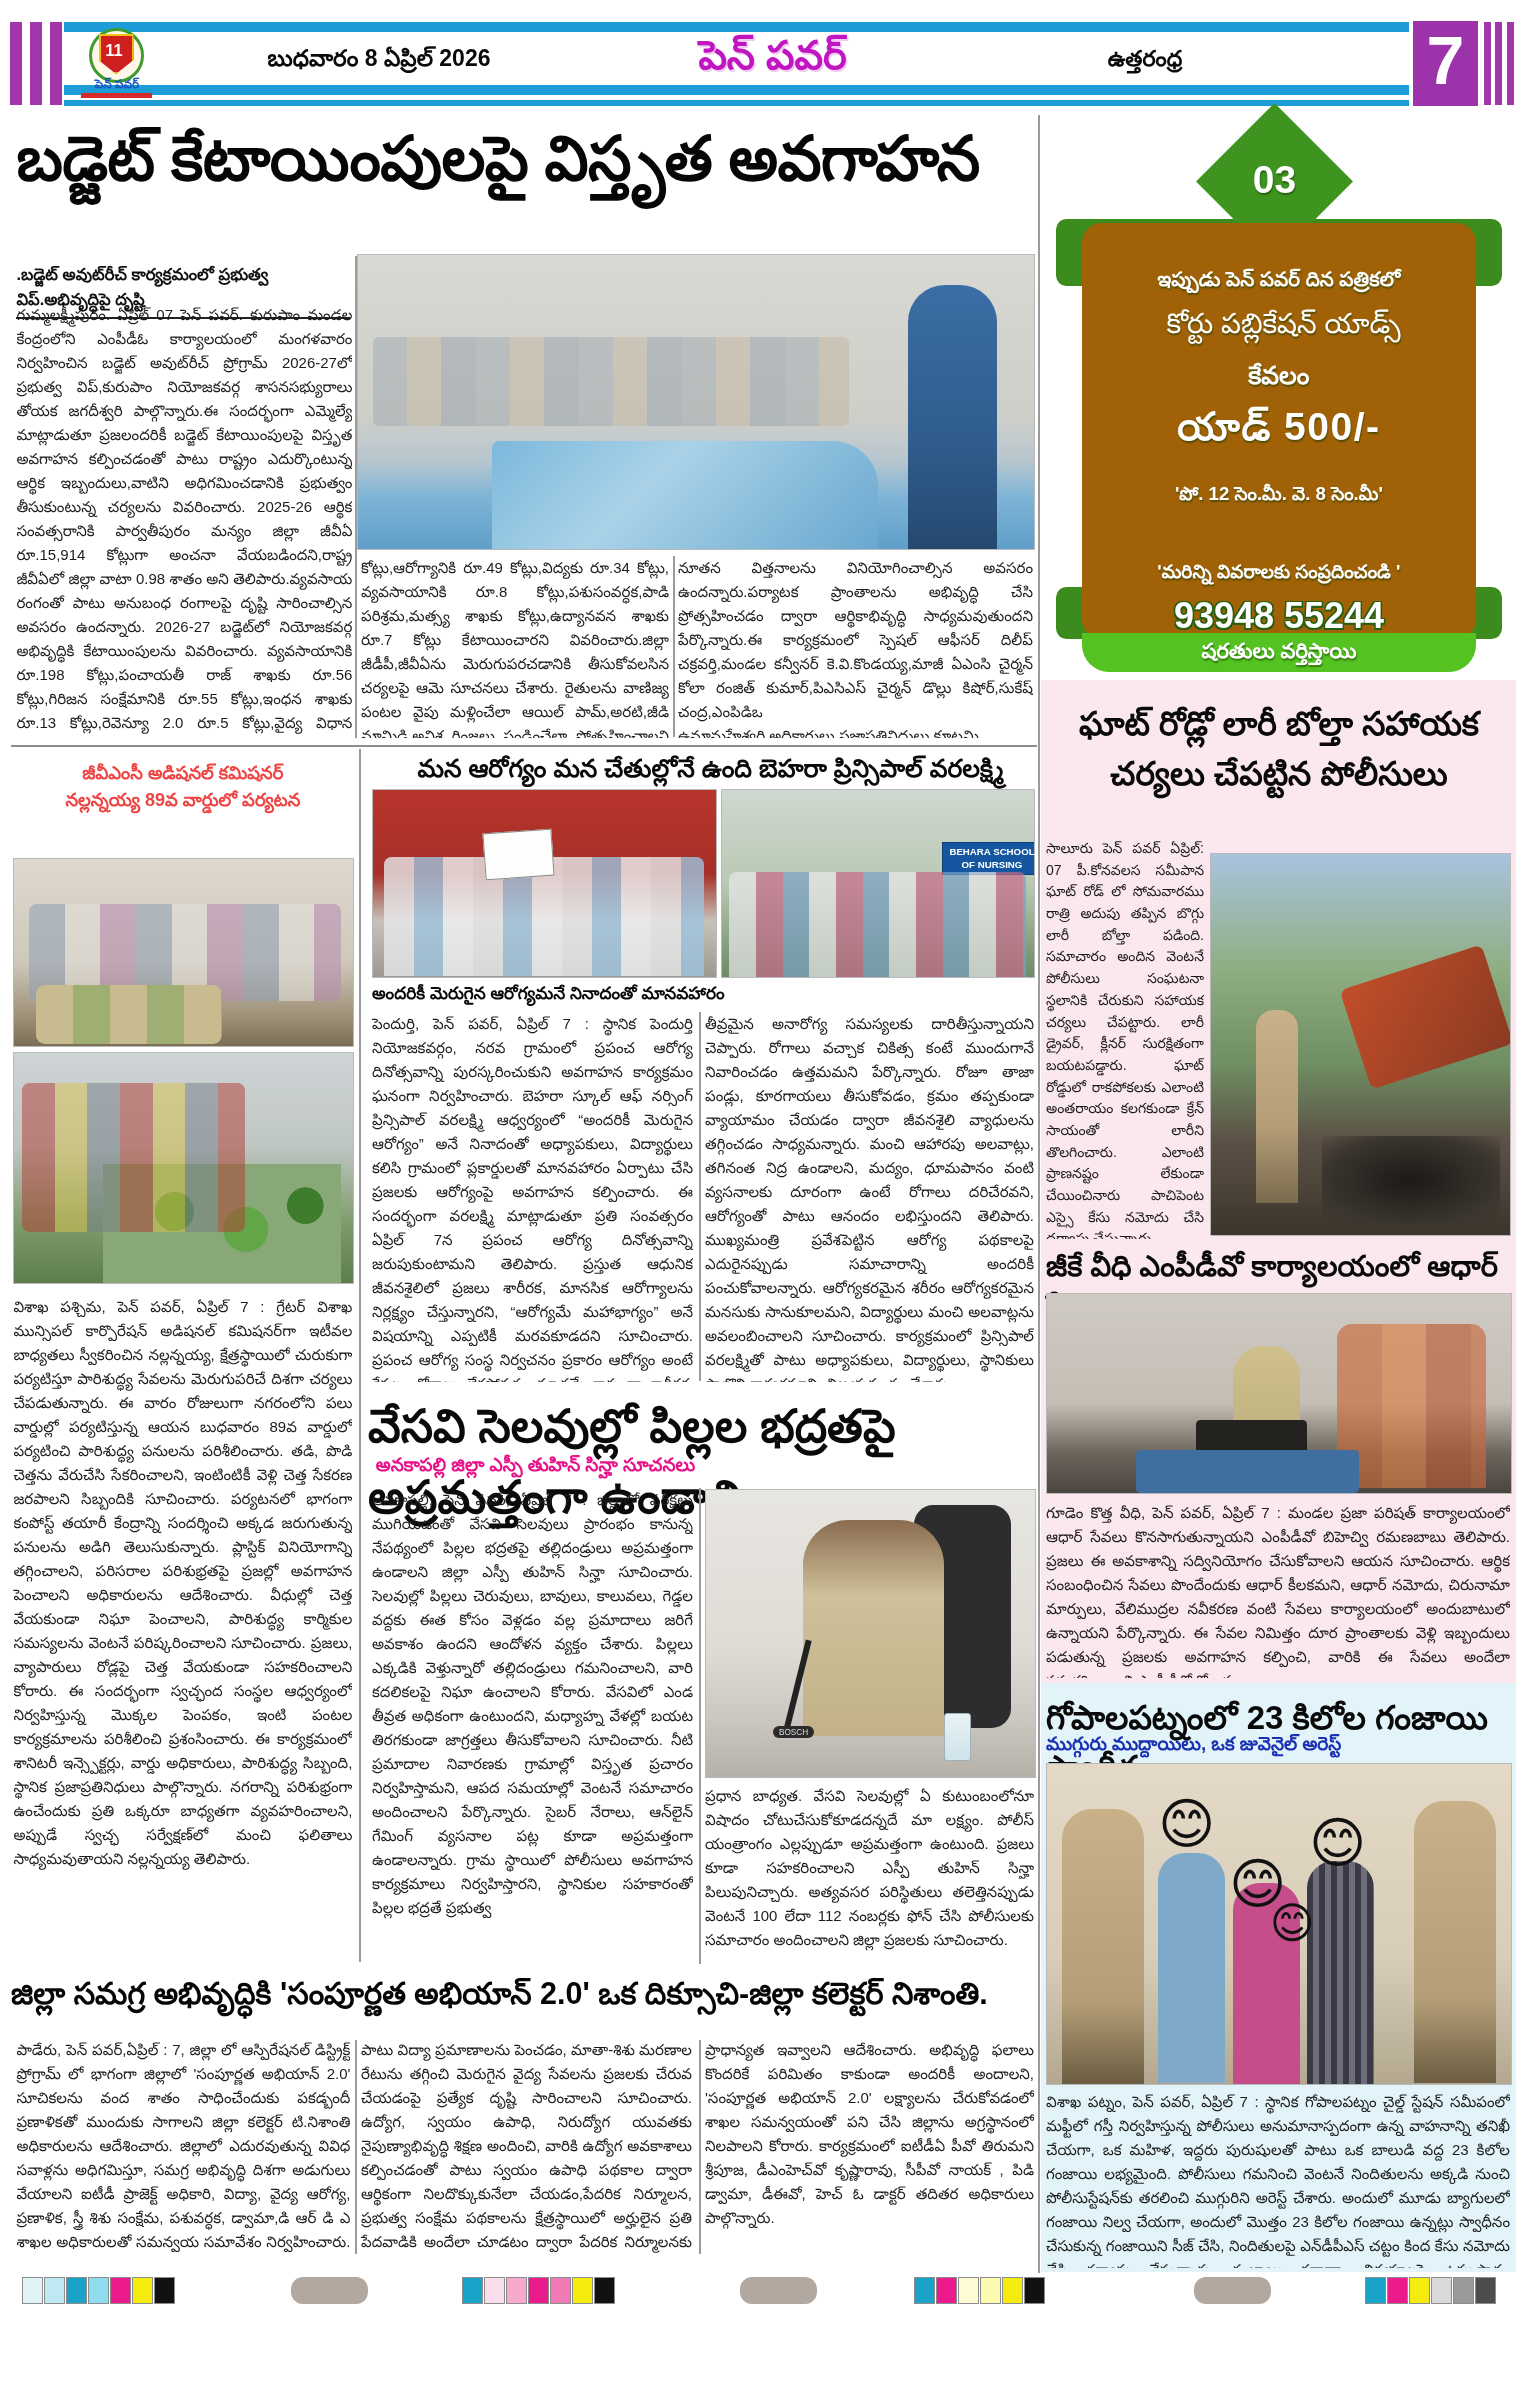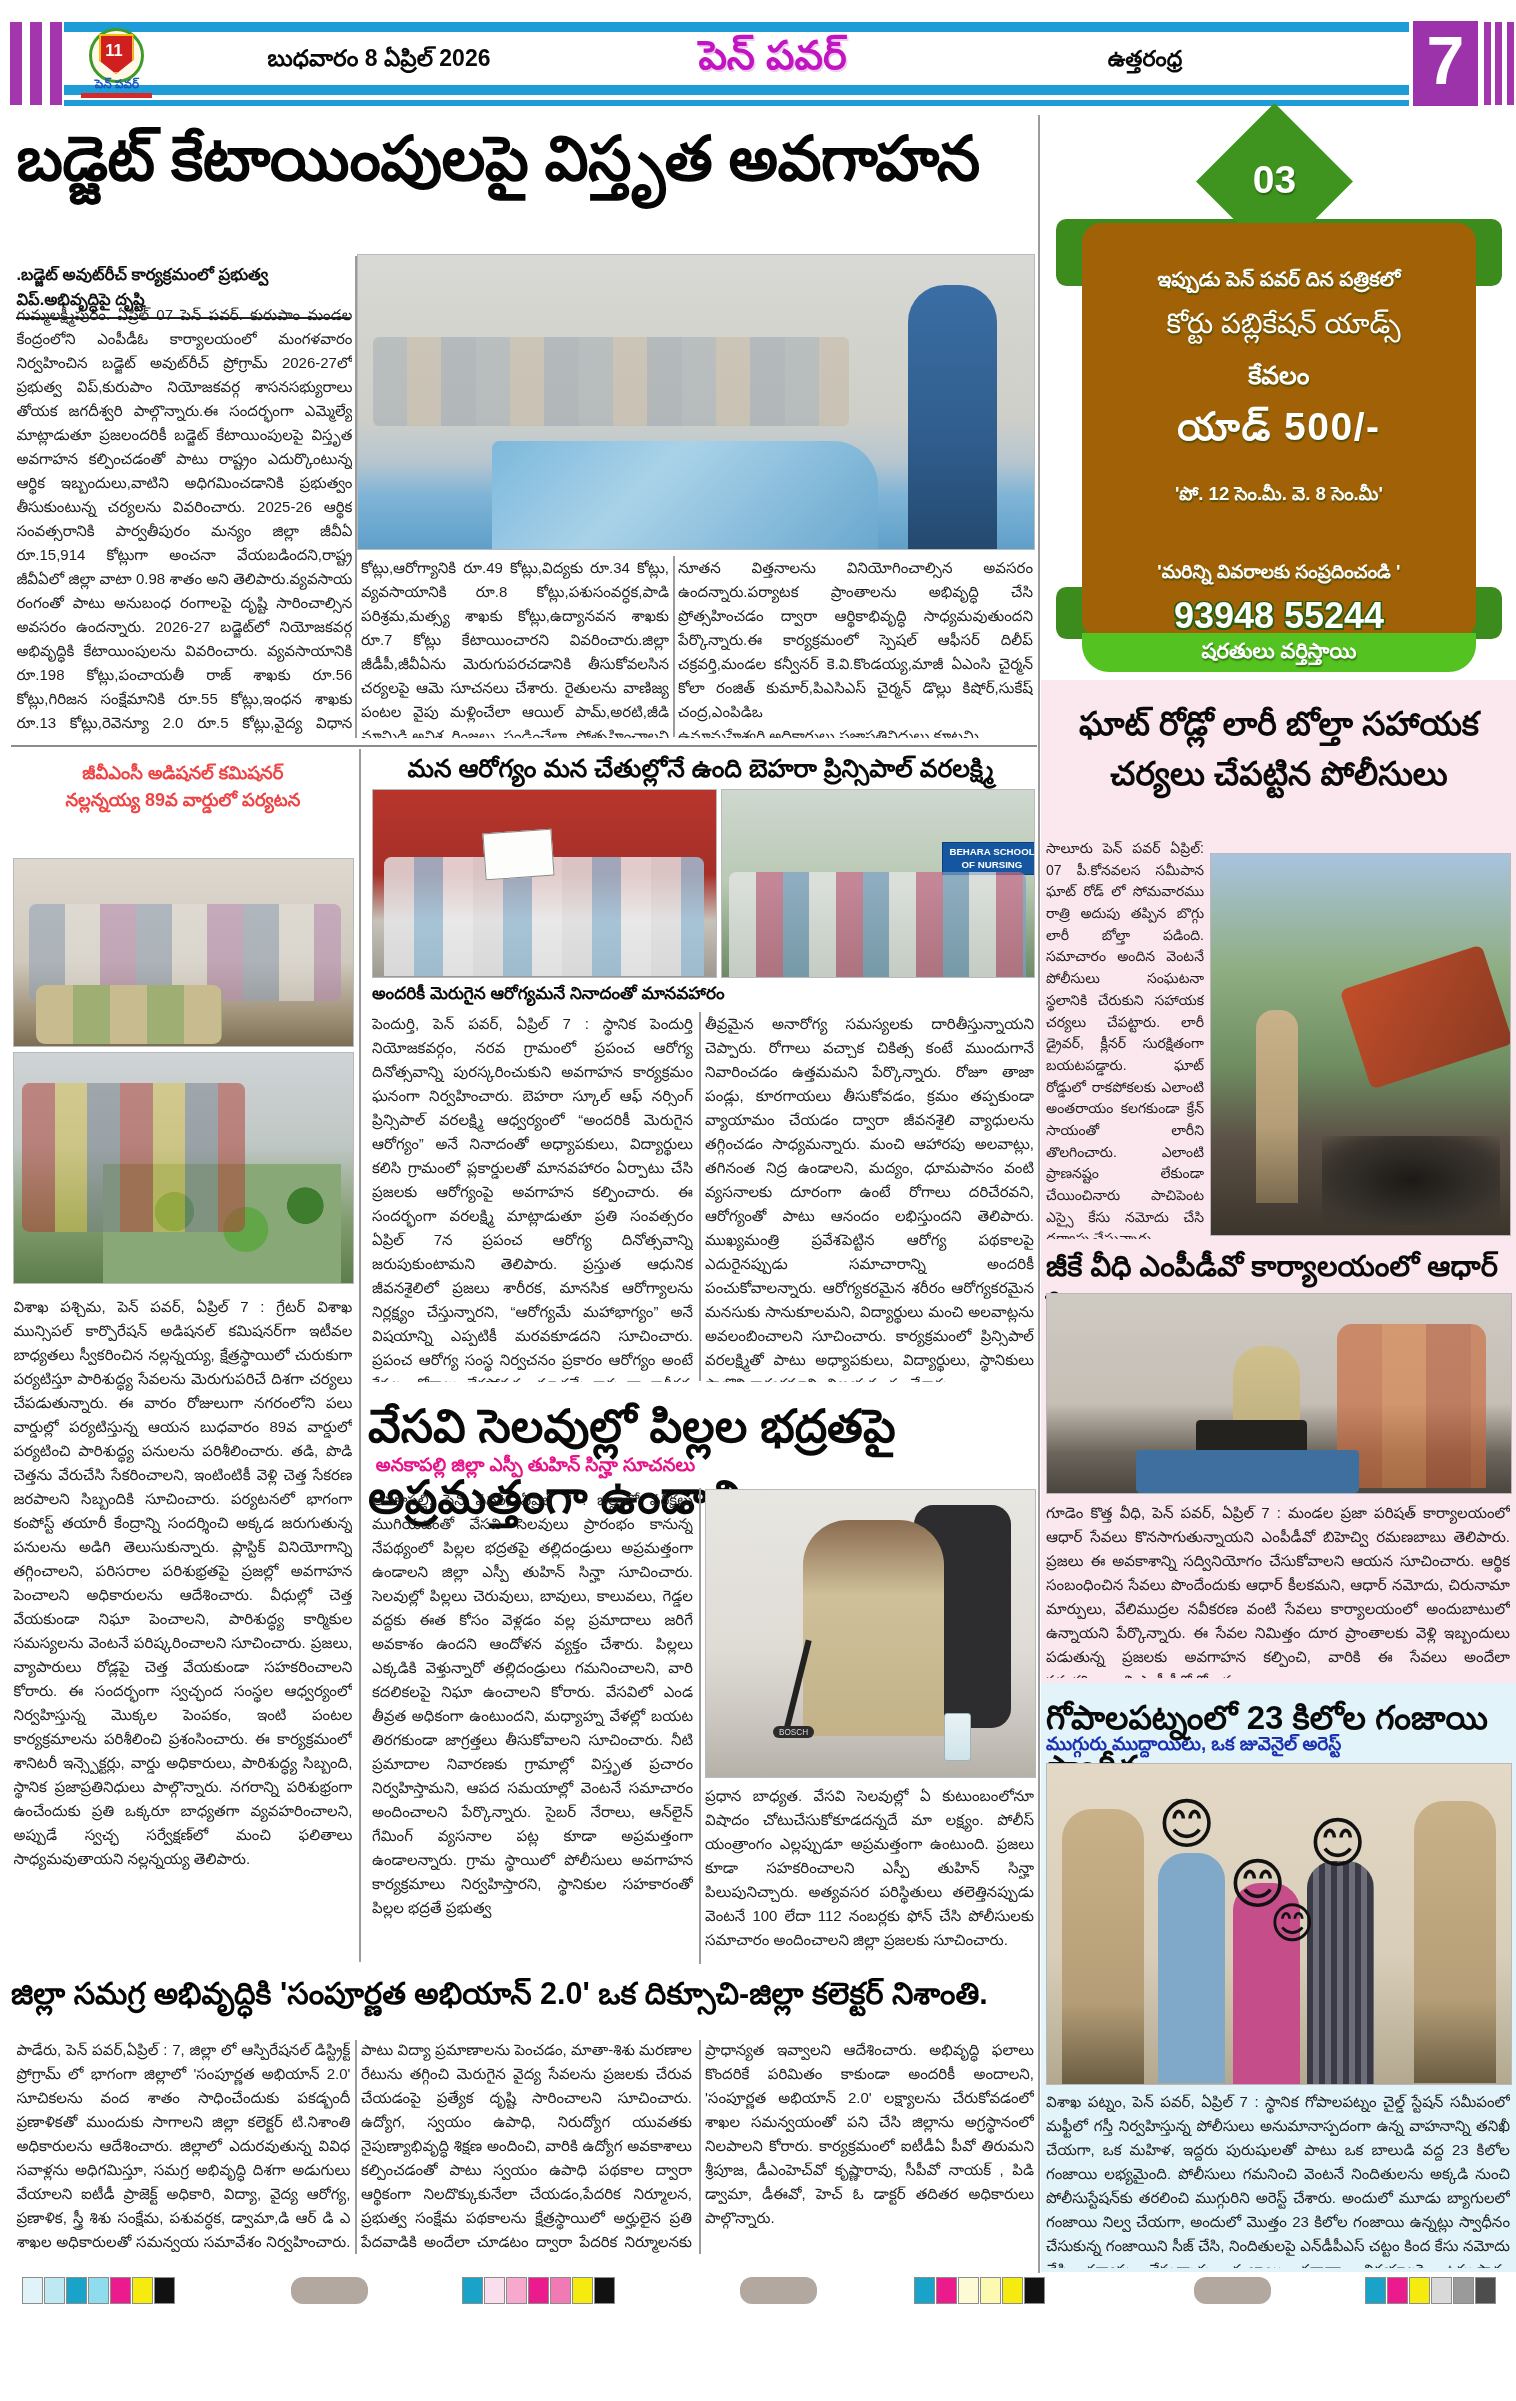--- a/index.html
+++ b/index.html
@@ -172,21 +172,21 @@
 
   <div class="photo" style="left:13.4px;top:1052px;width:339px;height:230px;background:linear-gradient(180deg,#cfd4d6 0%,#bfc7c4 40%,#7e9a6a 75%,#5d7d4c 100%);">
     <div class="abs" style="left:89px;top:111px;width:238px;height:119px;background:radial-gradient(circle at 30% 40%,#4f8f3a 0 19.3px,transparent 20px),radial-gradient(circle at 60% 55%,#62a648 0 22px,transparent 23px),radial-gradient(circle at 85% 35%,#3f7d2e 0 18px,transparent 18.6px),#89a877;"></div>
     <div class="abs" style="left:7.4px;top:30px;width:223px;height:149px;background:repeating-linear-gradient(90deg,#b03a30 0 33px,#d9c24a 33px 65px,#747d88 65px 98px);opacity:.5;border-radius:7.4px;"></div>
   </div>
 
   <div class="abs bodytext" style="left:13.4px;top:1295px;width:339px;height:667px;">విశాఖ పశ్చిమ, పెన్ పవర్, ఏప్రిల్ 7 : గ్రేటర్ విశాఖ మున్సిపల్ కార్పొరేషన్ అడిషనల్ కమిషనర్‌గా ఇటీవల బాధ్యతలు స్వీకరించిన నల్లన్నయ్య, క్షేత్రస్థాయిలో చురుకుగా పర్యటిస్తూ పారిశుద్ధ్య సేవలను మెరుగుపరిచే దిశగా చర్యలు చేపడుతున్నారు. ఈ వారం రోజులుగా నగరంలోని పలు వార్డుల్లో పర్యటిస్తున్న ఆయన బుధవారం 89వ వార్డులో పర్యటించి పారిశుద్ధ్య పనులను పరిశీలించారు. తడి, పొడి చెత్తను వేరుచేసి సేకరించాలని, ఇంటింటికీ వెళ్లి చెత్త సేకరణ జరపాలని సిబ్బందికి సూచించారు. పర్యటనలో భాగంగా కంపోస్ట్ తయారీ కేంద్రాన్ని సందర్శించి అక్కడ జరుగుతున్న పనులను అడిగి తెలుసుకున్నారు. ప్లాస్టిక్ వినియోగాన్ని తగ్గించాలని, పరిసరాల పరిశుభ్రతపై ప్రజల్లో అవగాహన పెంచాలని అధికారులను ఆదేశించారు. వీధుల్లో చెత్త వేయకుండా నిఘా పెంచాలని, పారిశుద్ధ్య కార్మికుల సమస్యలను వెంటనే పరిష్కరించాలని సూచించారు. ప్రజలు, వ్యాపారులు రోడ్లపై చెత్త వేయకుండా సహకరించాలని కోరారు. ఈ సందర్భంగా స్వచ్ఛంద సంస్థల ఆధ్వర్యంలో నిర్వహిస్తున్న మొక్కల పెంపకం, ఇంటి పంటల కార్యక్రమాలను పరిశీలించి ప్రశంసించారు. ఈ కార్యక్రమంలో శానిటరీ ఇన్స్పెక్టర్లు, వార్డు అధికారులు, పారిశుద్ధ్య సిబ్బంది, స్థానిక ప్రజాప్రతినిధులు పాల్గొన్నారు. నగరాన్ని పరిశుభ్రంగా ఉంచేందుకు ప్రతి ఒక్కరూ బాధ్యతగా వ్యవహరించాలని, అప్పుడే స్వచ్ఛ సర్వేక్షణ్‌లో మంచి ఫలితాలు సాధ్యమవుతాయని నల్లన్నయ్య తెలిపారు.</div>
 
   <div class="rule-v" style="left:359px;top:749px;height:1213px;"></div>
 
-  <div class="abs center h-mid" style="left:368px;top:754px;width:665px;">మన ఆరోగ్యం మన చేతుల్లోనే ఉంది బెహరా ప్రిన్సిపాల్ వరలక్ష్మి</div>
+  <div class="abs center h-mid" style="left:378px;top:754px;width:665px;">మన ఆరోగ్యం మన చేతుల్లోనే ఉంది బెహరా ప్రిన్సిపాల్ వరలక్ష్మి</div>
 
   <div class="photo" style="left:372px;top:789px;width:343px;height:187px;background:linear-gradient(180deg,#b8352c 0%,#a53028 45%,#c7c2ba 70%,#9d9890 100%);">
     <div class="abs" style="left:11px;top:67px;width:320px;height:119px;background:repeating-linear-gradient(90deg,#e8e8ea 0 30px,#9fc3dd 30px 59px,#f2f2f4 59px 89px);opacity:.8;border-radius:7.4px 7.4px 0 0;"></div>
     <div class="abs" style="left:111px;top:41px;width:67px;height:45px;background:#fdfdfb;border:1.5px solid #888;transform:rotate(-4deg);"></div>
   </div>
 
   <div class="photo" style="left:721px;top:789px;width:312px;height:187px;background:linear-gradient(180deg,#cfd8cf 0%,#b9c9b4 50%,#8aa383 80%,#6d8a66 100%);">
     <div class="photo-sign" style="left:190px;top:52px;width:89px;">BEHARA SCHOOL OF NURSING</div>
     <div class="abs" style="left:7.4px;top:82px;width:297px;height:106px;background:repeating-linear-gradient(90deg,#e8e8ea 0 27px,#c76a8a 27px 54px,#7aa0c4 54px 80px);opacity:.7;border-radius:7.4px 7.4px 0 0;"></div>
   </div>

